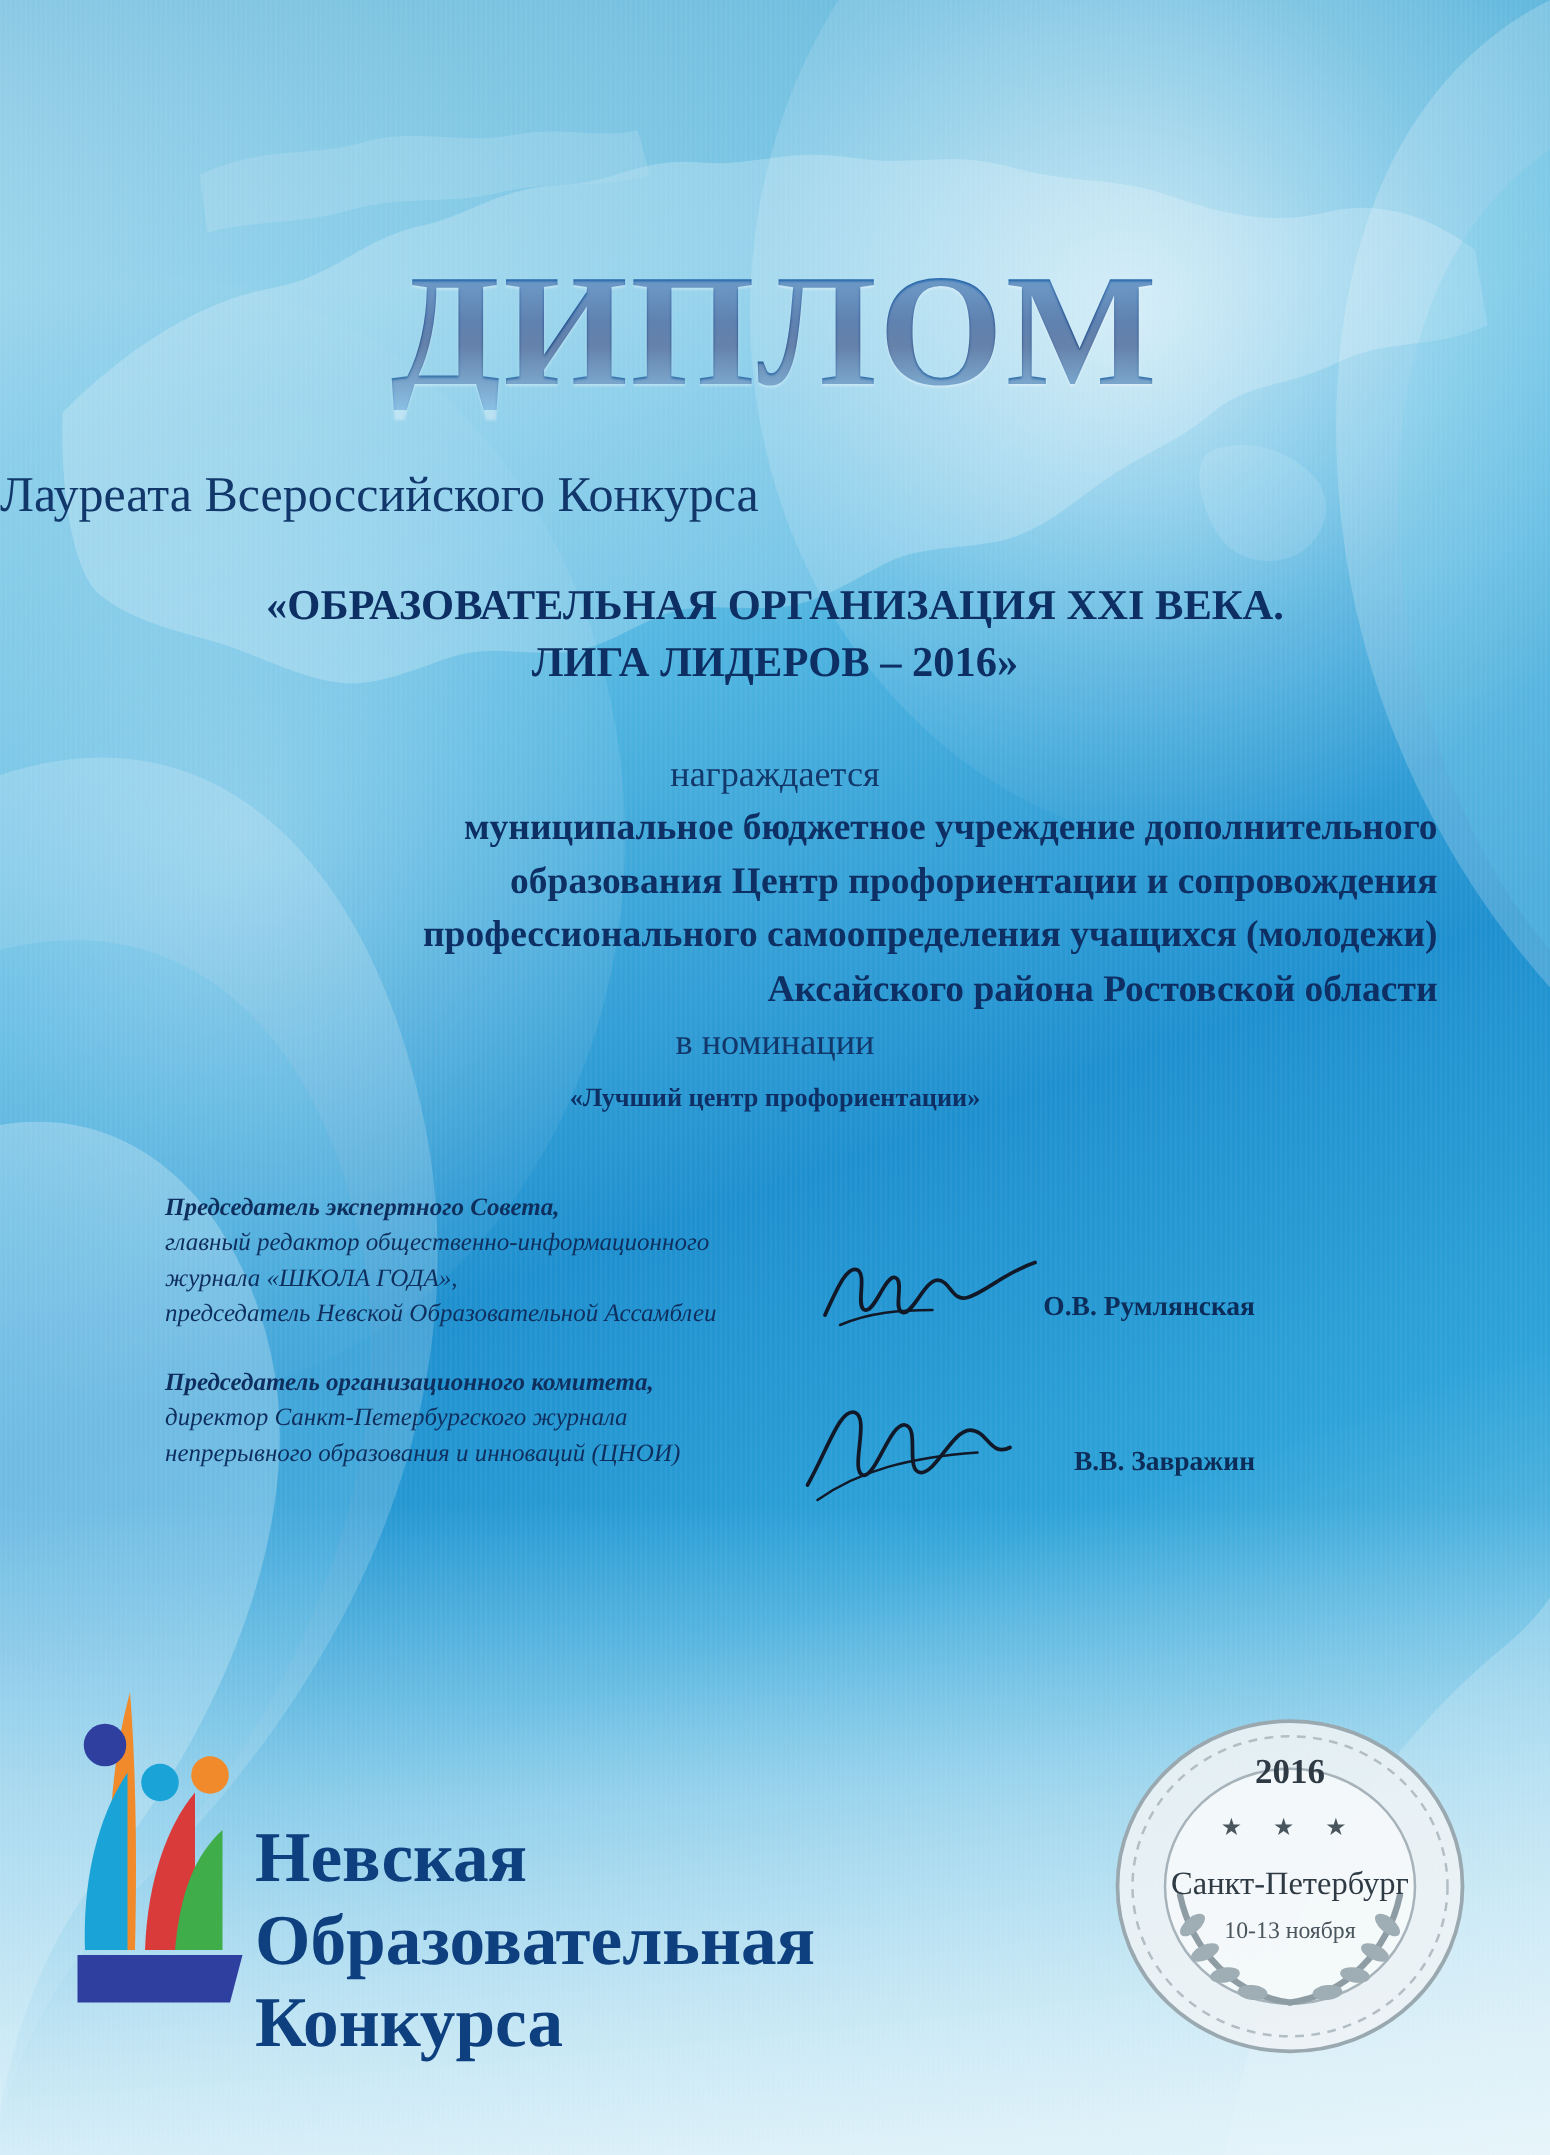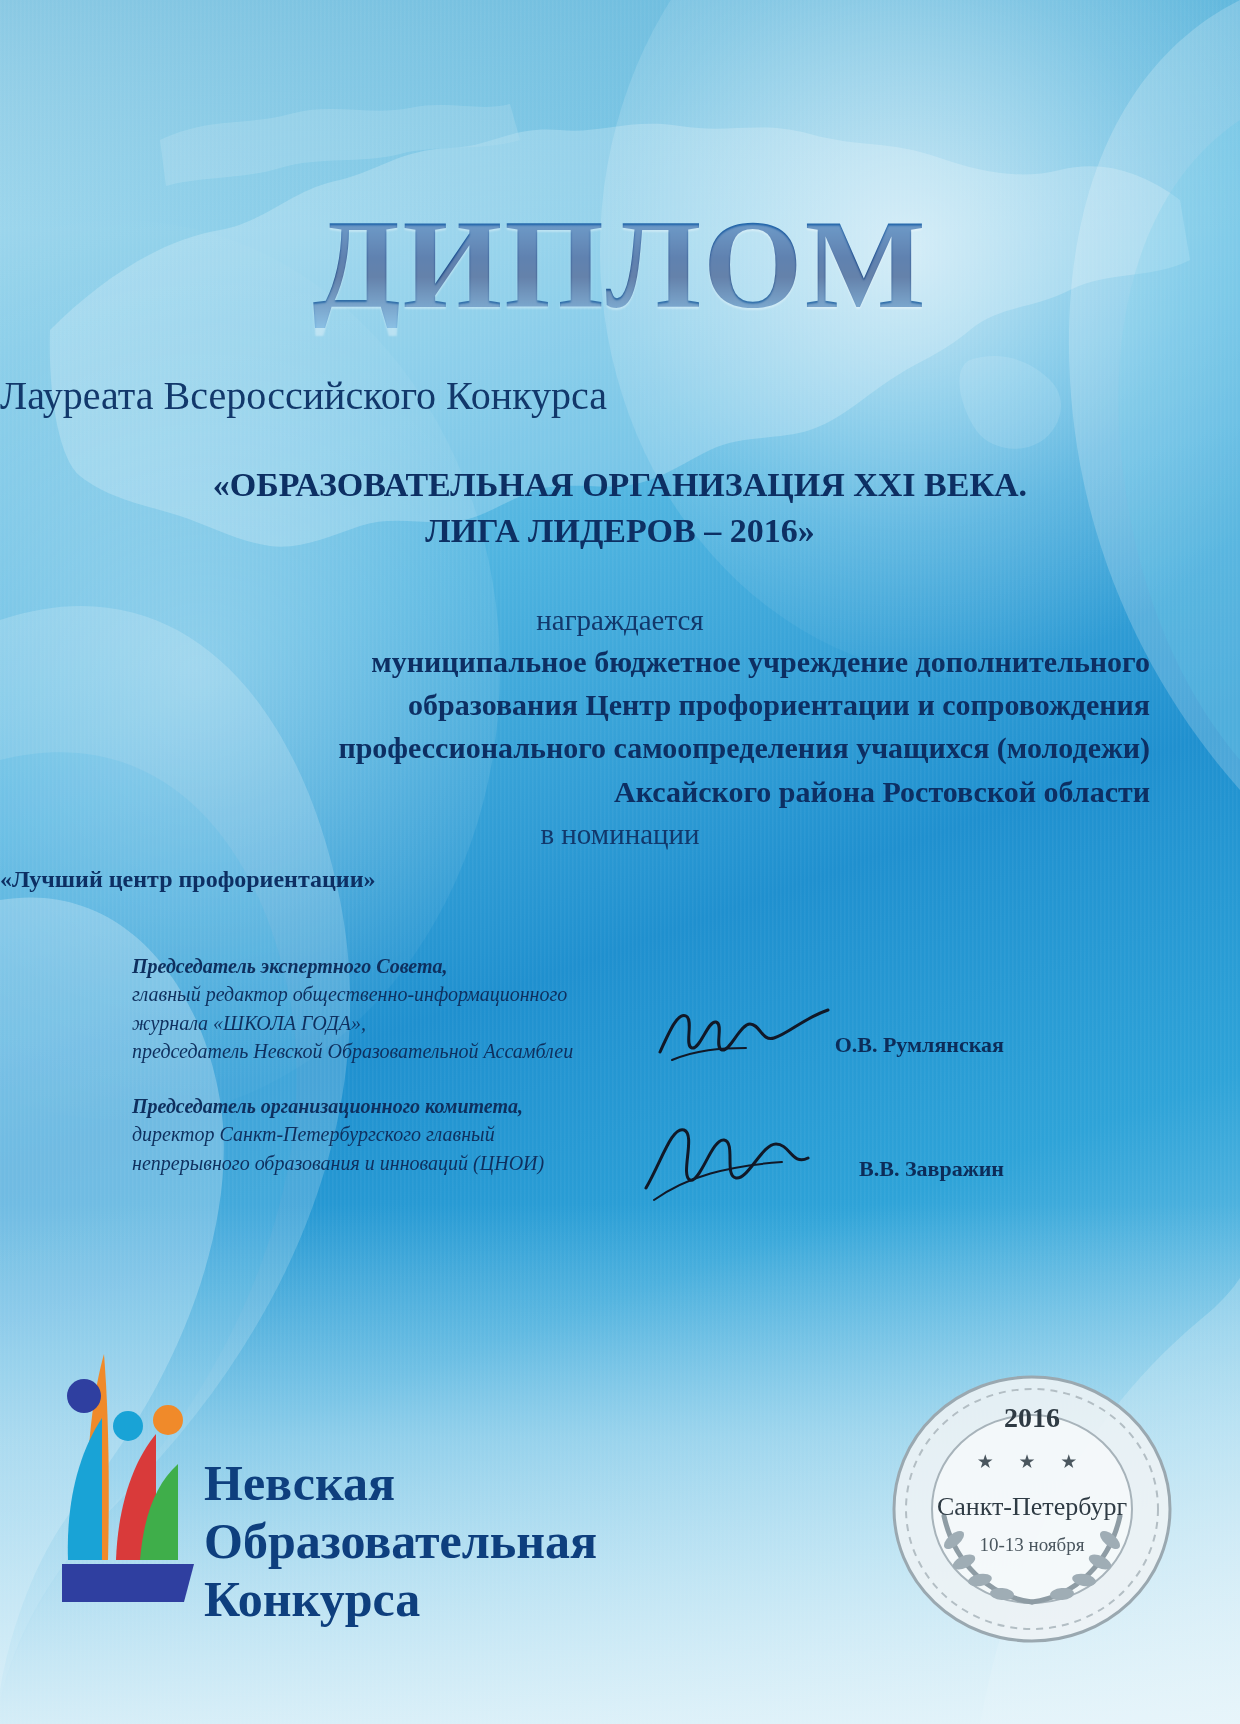--- a/index.html
+++ b/index.html
@@ -154,22 +154,22 @@
     right: 0;
     text-align: center;
     font-size: 29px;
     color: #12386b;
   }
   .nomination-value {
     position: absolute;
     top: 866px;
     left: 0;
     right: 0;
-    text-align: left;
-    font-size: 24px;
+    text-align: center;
+    font-size: 21px;
     font-weight: bold;
     color: #0d2f63;
   }
 
   
   .sig-block {
     position: absolute;
     left: 132px;
     width: 1000px;
   }
@@ -217,21 +217,21 @@
     top: 0;
     width: 160px;
     height: 300px;
   }
   .logo-text {
     position: absolute;
     left: 160px;
     top: 120px;
     font-family: "Liberation Serif", serif;
     font-weight: bold;
-    font-size: 50px;
+    font-size: 57px;
     line-height: 1.16;
     color: #0e3f7e;
   }
 
   
   .seal {
     position: absolute;
     right: 58px;
     bottom: 70px;
     width: 300px;
@@ -321,21 +321,21 @@
       <svg class="sig-mark" viewBox="0 0 210 90">
         <path d="M18,62 C28,40 36,22 44,26 C52,30 42,56 50,58 C58,60 66,30 74,32 C82,34 72,58 80,60 C88,62 98,34 108,34 C118,34 120,52 132,48 C146,44 162,28 186,20" fill="none" stroke="#111827" stroke-width="3" stroke-linecap="round" stroke-linejoin="round"></path>
         <path d="M30,70 C54,60 78,58 104,58" fill="none" stroke="#111827" stroke-width="2" stroke-linecap="round"></path>
       </svg>
       <div class="sig-name">О.В. Румлянская</div>
     </div>
 
     <div class="sig-block second">
       <div class="sig-role">
         <div class="strong">Председатель организационного комитета,</div>
-        <div>директор Санкт-Петербургского главный</div>
+        <div>директор Санкт-Петербургского журнала</div>
         <div>непрерывного образования и инноваций (ЦНОИ)</div>
       </div>
       <svg class="sig-mark" viewBox="0 0 210 90">
         <path d="M14,74 C30,46 40,12 52,16 C64,20 48,62 58,66 C68,70 80,24 92,26 C104,28 92,62 104,64 C116,66 130,30 144,30 C158,30 160,52 176,44" fill="none" stroke="#111827" stroke-width="3" stroke-linecap="round" stroke-linejoin="round"></path>
         <path d="M22,86 C56,62 96,52 150,48" fill="none" stroke="#111827" stroke-width="2" stroke-linecap="round"></path>
       </svg>
       <div class="sig-name">В.В. Завражин</div>
     </div>
 
     <div class="logo">

